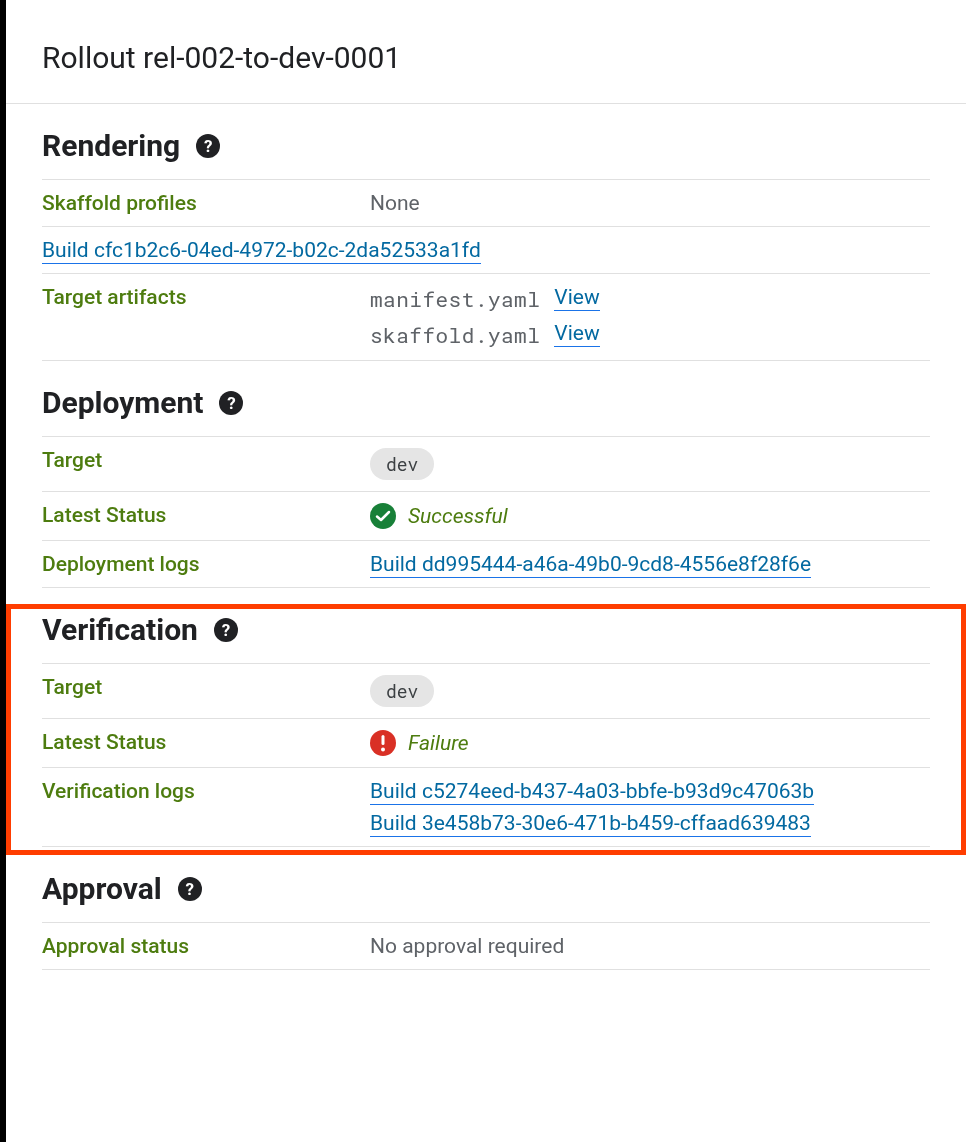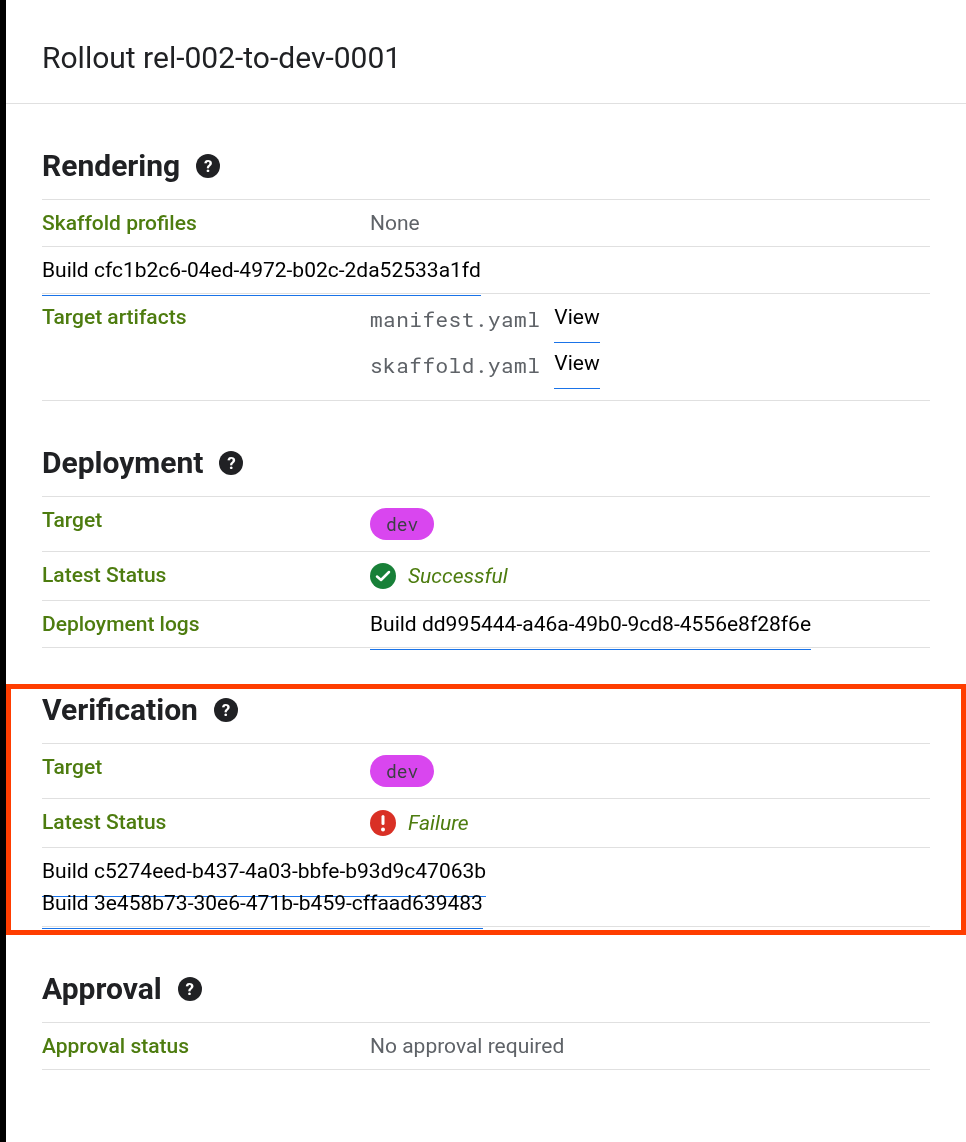--- a/index.html
+++ b/index.html
@@ -19,21 +19,21 @@
       font-size: 30px;
       font-weight: 400;
       padding: 40px 0 28px 36px;
       border-bottom: 1px solid #e0e0e0;
       color: #202124;
     }
     .content {
       padding: 0 36px 24px 36px;
     }
     .section {
-      margin-top: 44px;
+      margin-top: 24px;
       position: relative;
     }
     .section-header {
       display: flex;
       align-items: center;
       gap: 16px;
       padding-bottom: 16px;
     }
     .section-title {
       font-size: 30px;
@@ -82,29 +82,29 @@
       display: flex;
       align-items: flex-start;
       gap: 14px;
     }
     .mono {
       font-family: 'Roboto Mono', 'Courier New', monospace;
       color: #5f6368;
       letter-spacing: 0.5px;
     }
     .link {
-      color: #000000;
+      color: #0369a1;
       text-decoration: none;
       border-bottom: 1px solid #1a73e8;
       cursor: pointer;
-      padding-bottom: 13px;
+      padding-bottom: 1px;
     }
     .chip {
       display: inline-block;
-      background: #d946ef;
+      background: #e5e5e5;
       color: #3c4043;
       font-family: 'Roboto Mono', 'Courier New', monospace;
       font-size: 18px;
       padding: 4px 16px;
       border-radius: 20px;
     }
     .status-line {
       display: flex;
       align-items: center;
       gap: 12px;
@@ -228,20 +228,21 @@
         <span class="status-icon status-failure">
           <svg width="6" height="18" viewBox="0 0 6 18">
               <rect x="1.5" y="1" width="3" height="10" rx="1.5" fill="#fff"></rect>
               <circle cx="3" cy="15.5" r="2" fill="#fff"></circle>
             </svg>
         </span>
         <span class="status-text">Failure</span>
       </div>
     </div>
     <div class="row">
+      <div class="row-label">Verification logs</div>
       <div class="row-value row-value-stack">
         <div><a class="link">Build c5274eed-b437-4a03-bbfe-b93d9c47063b</a></div>
         <div><a class="link">Build 3e458b73-30e6-471b-b459-cffaad639483</a></div>
       </div>
     </div>
   </div>
 
   <div class="section">
     <div class="section-header">
       <div class="section-title">Approval</div>

